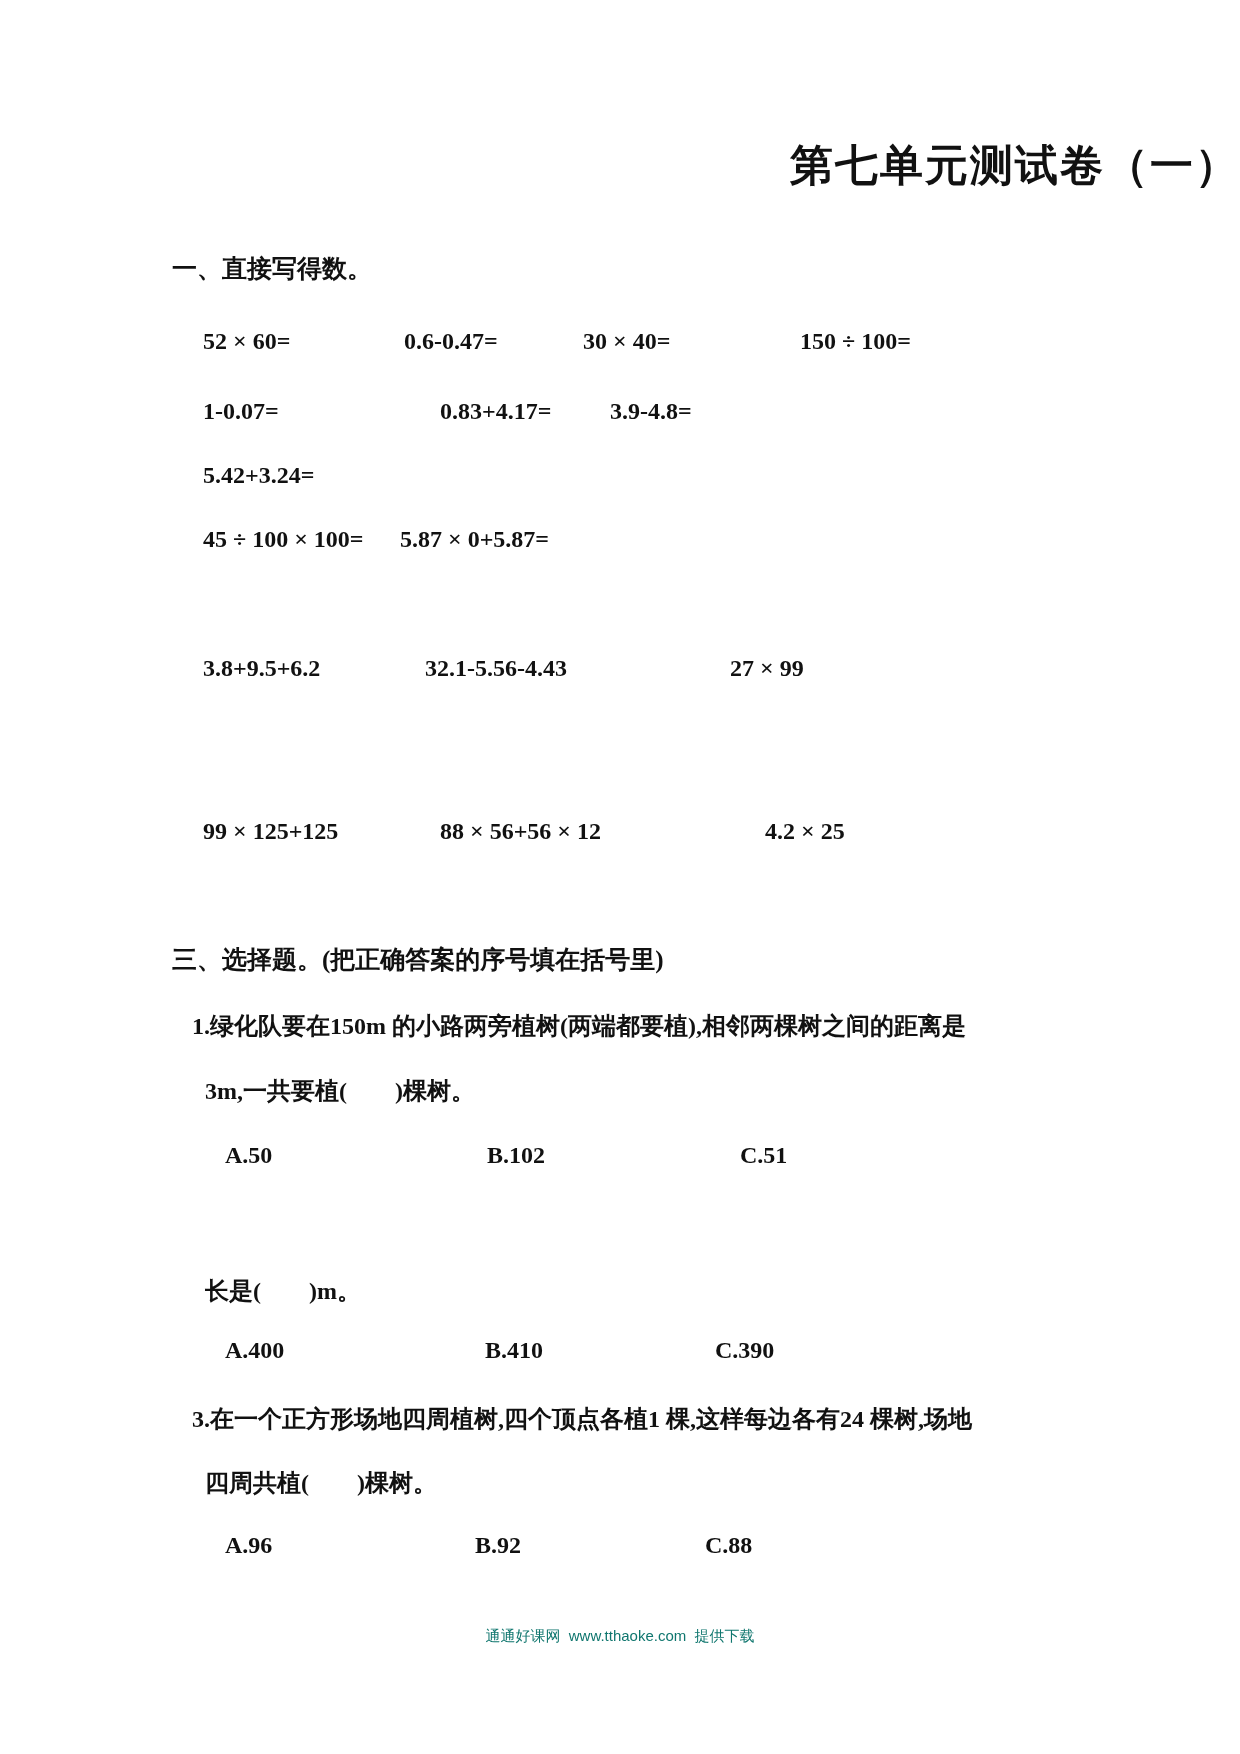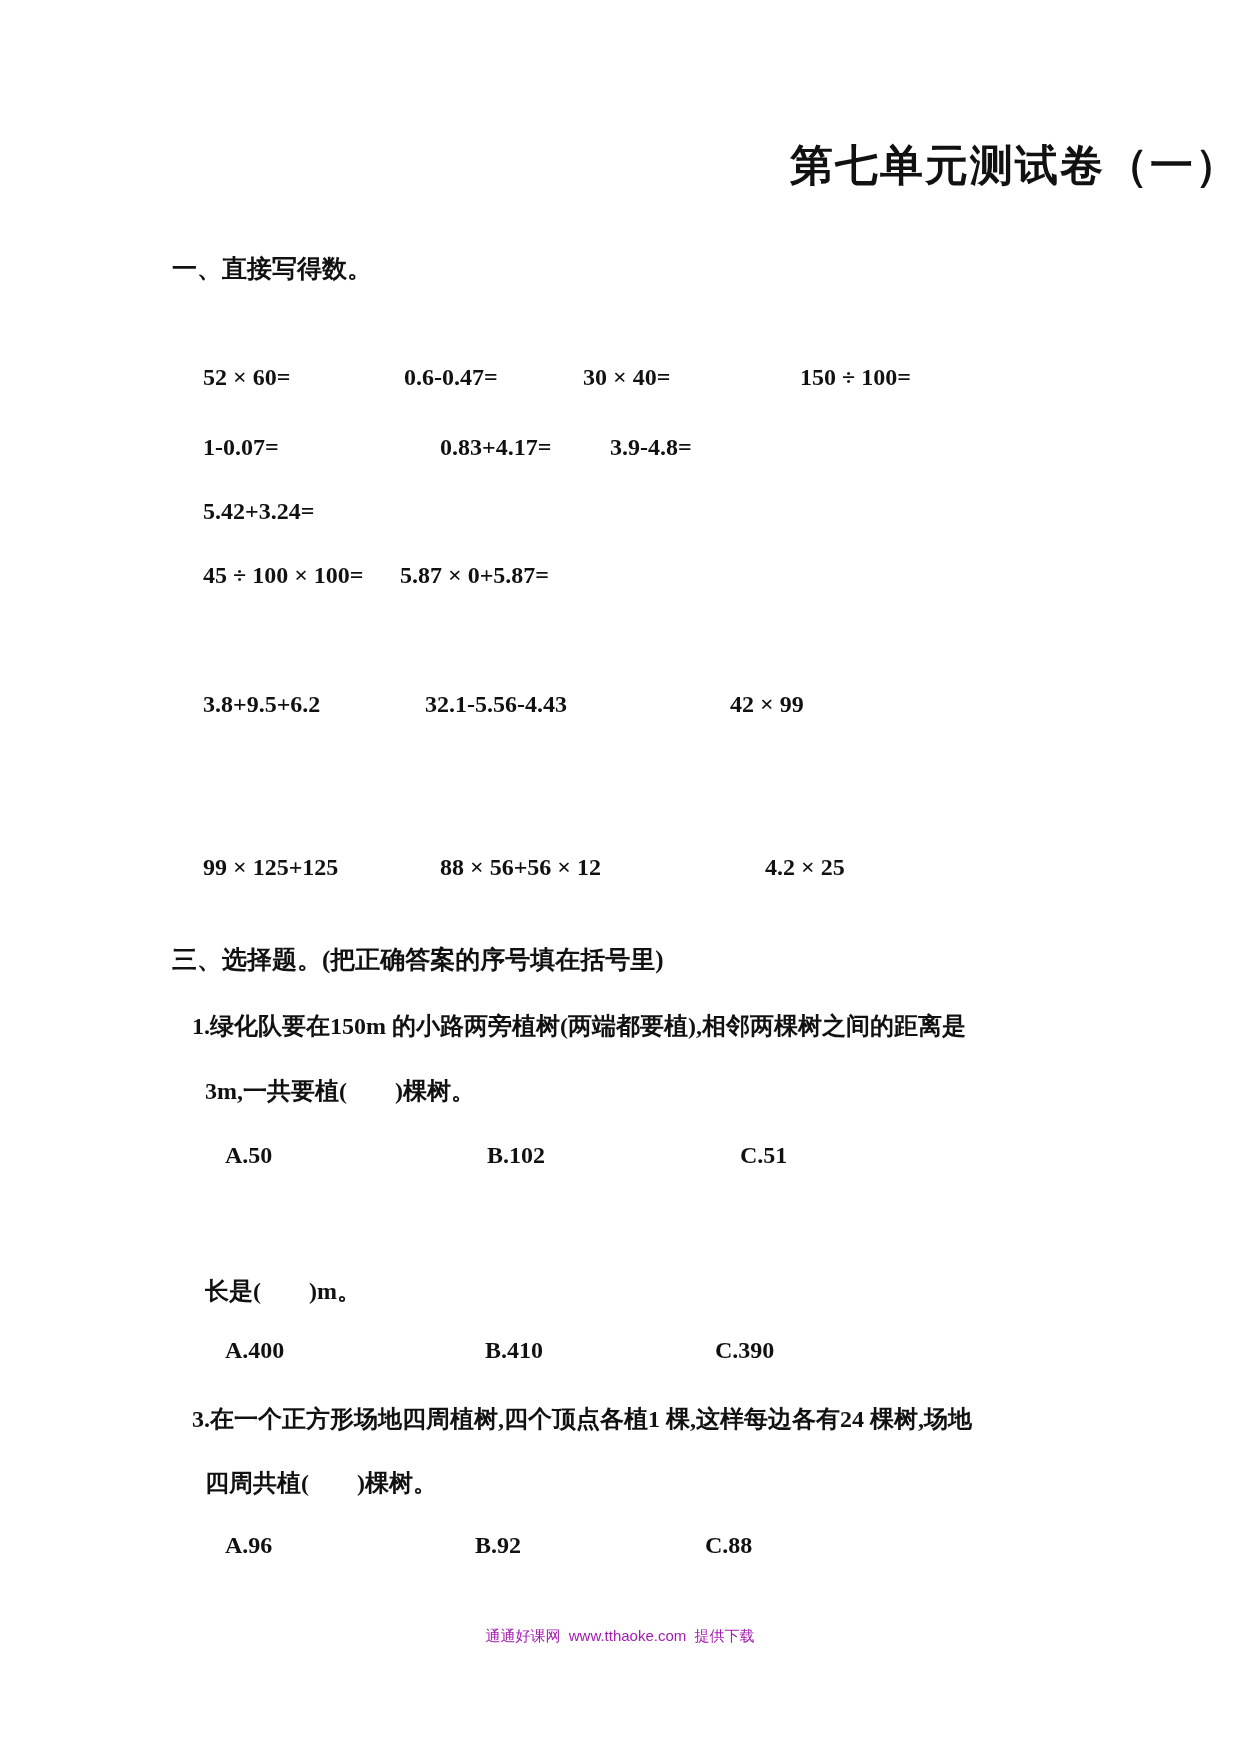--- a/index.html
+++ b/index.html
@@ -35,40 +35,39 @@
   .row {
     position: absolute;
     left: 0;
     width: 100%;
     height: 0;
   }
   .expr {
     position: absolute;
     font-size: 24px;
     white-space: pre;
-    margin-top: 36px;
   }
   .qline {
     position: absolute;
     font-size: 24px;
     white-space: pre;
   }
   .opt {
     position: absolute;
     font-size: 24px;
     white-space: pre;
   }
   .footer {
     position: absolute;
     left: 0;
     width: 100%;
     text-align: center;
     font-size: 15px;
     font-weight: normal;
-    color: #a21caf;
+    color: #0f766e;
     white-space: pre;
     font-family: "Liberation Sans", "DejaVu Sans", sans-serif;
   }
 </style>
 </head>
 <body>
 
 <div class="page">
 
   <div class="title" style="top:137px">第七单元测试卷（一）</div>
@@ -94,21 +93,21 @@
 
   <div class="row">
     <span class="expr" style="left:203px; top:526px">45 ÷ 100 × 100=</span>
     <span class="expr" style="left:400px; top:526px">5.87 × 0+5.87=</span>
   </div>
 
 
   <div class="row">
     <span class="expr" style="left:203px; top:655px">3.8+9.5+6.2</span>
     <span class="expr" style="left:425px; top:655px">32.1-5.56-4.43</span>
-    <span class="expr" style="left:730px; top:655px">42 × 99</span>
+    <span class="expr" style="left:730px; top:655px">27 × 99</span>
   </div>
 
   <div class="row">
     <span class="expr" style="left:203px; top:818px">99 × 125+125</span>
     <span class="expr" style="left:440px; top:818px">88 × 56+56 × 12</span>
     <span class="expr" style="left:765px; top:818px">4.2 × 25</span>
   </div>
 
   <div class="sec-heading" style="top:943px">三、选择题。(把正确答案的序号填在括号里)</div>
 

